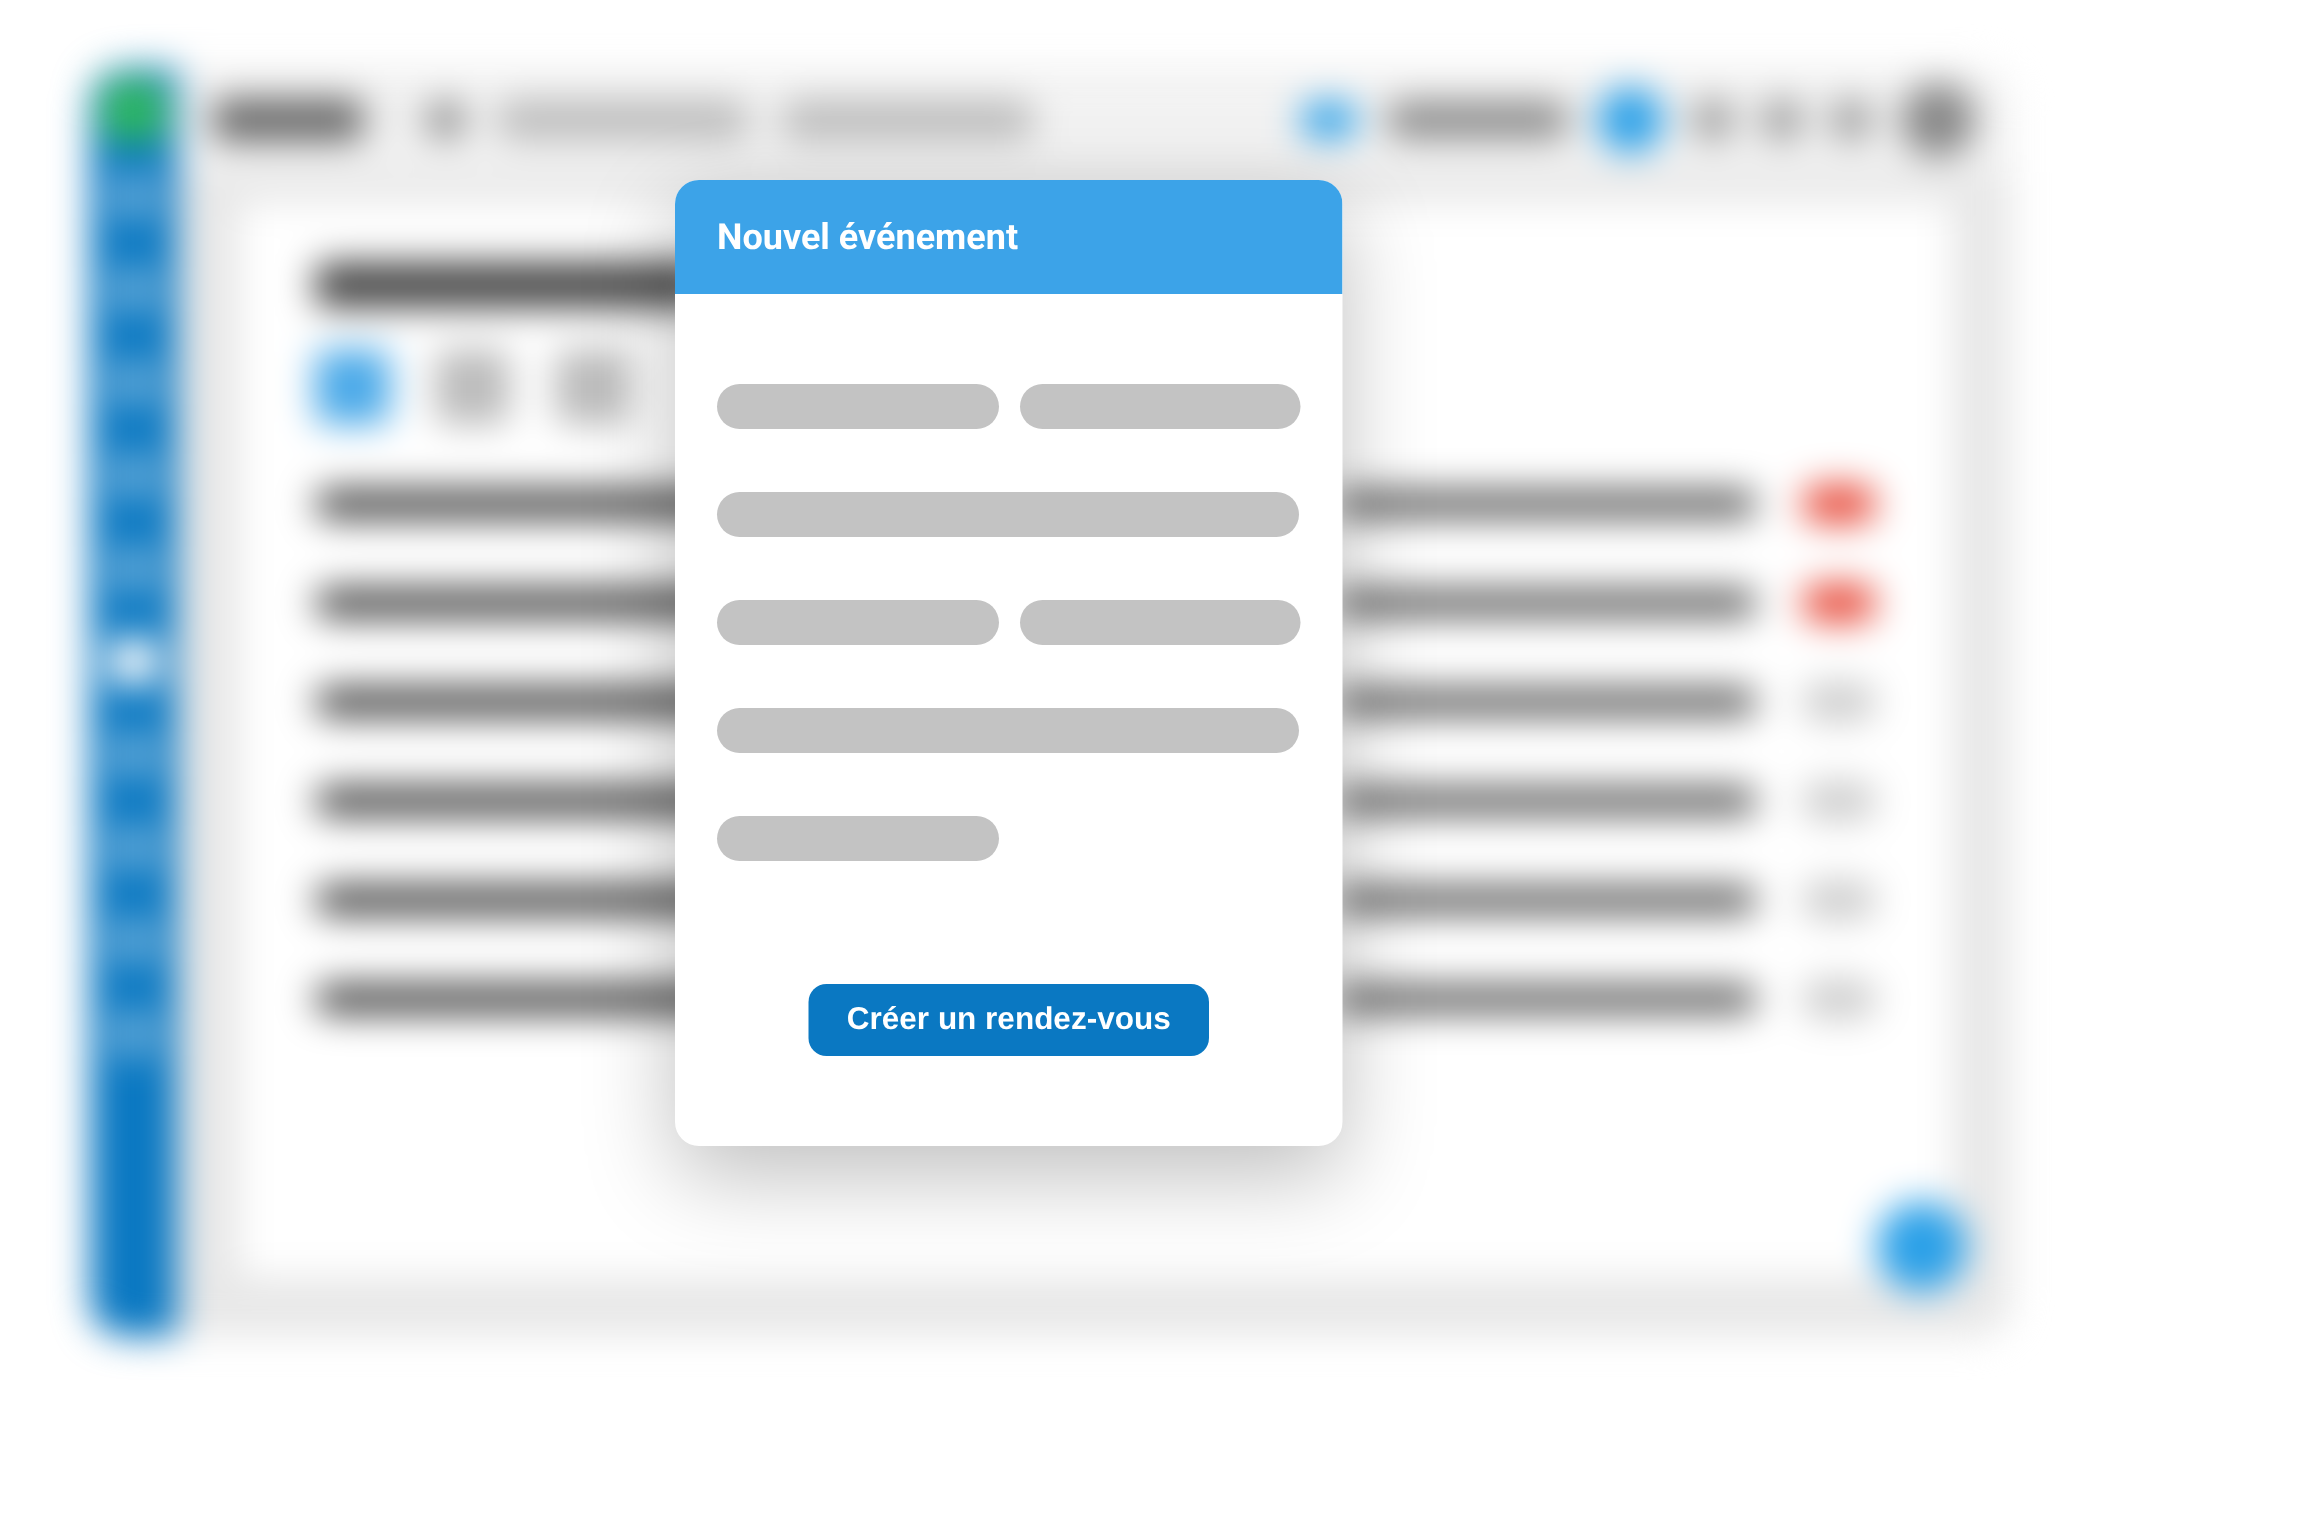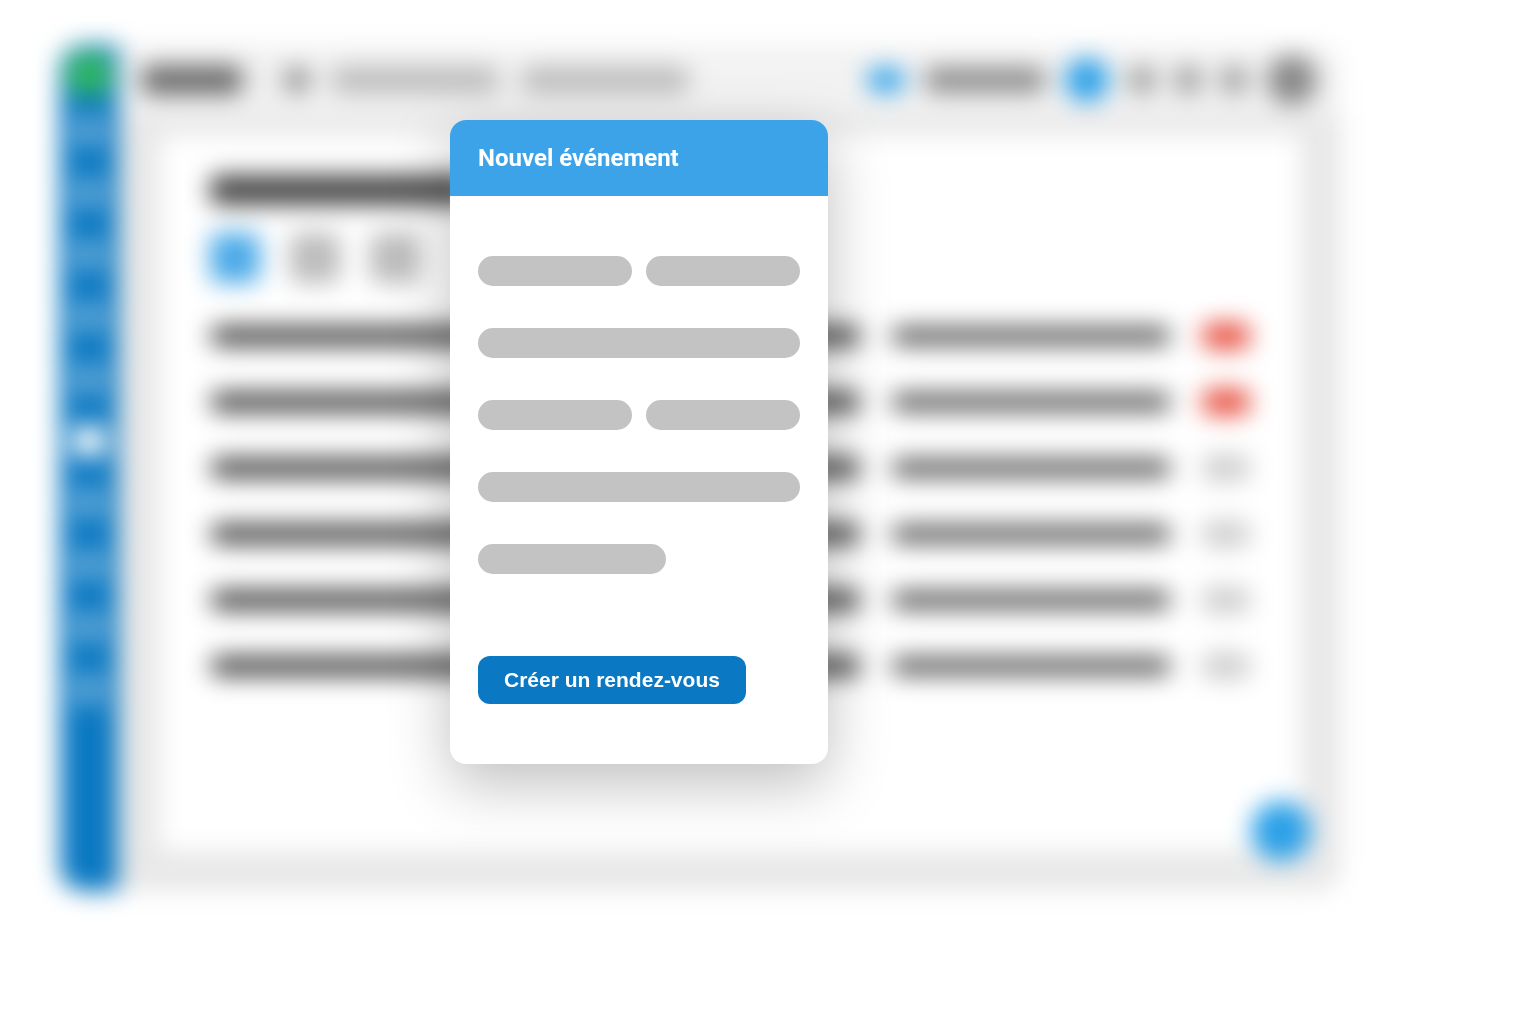--- a/index.html
+++ b/index.html
@@ -91,21 +91,21 @@
       width: 60px; height: 60px;
       background: #2aa0e8;
       border-radius: 50%;
     }
 
     
     .modal {
       position: absolute;
       top: 120px;
       left: 450px;
-      width: 378px;
+      width: 445px;
       background: #fff;
       border-radius: 16px;
       box-shadow: 0 20px 60px rgba(0,0,0,0.25);
       overflow: hidden;
     }
     .modal-header {
       background: #3ca3e8;
       color: #fff;
       padding: 24px 28px;
       font-size: 24px;
@@ -122,21 +122,21 @@
     .pill {
       height: 30px;
       background: #c3c3c3;
       border-radius: 15px;
     }
     .pill.half { flex: 1; max-width: 188px; }
     .pill.full { width: 388px; }
     .pill.small { width: 188px; }
     .modal-footer {
       display: flex;
-      justify-content: flex-start;
+      justify-content: center;
       padding: 0 28px 60px 28px;
     }
     .modal-button {
       background: #0a78c2;
       color: #fff;
       border: none;
       border-radius: 12px;
       padding: 12px 26px;
       font-size: 21px;
       font-weight: 700;

